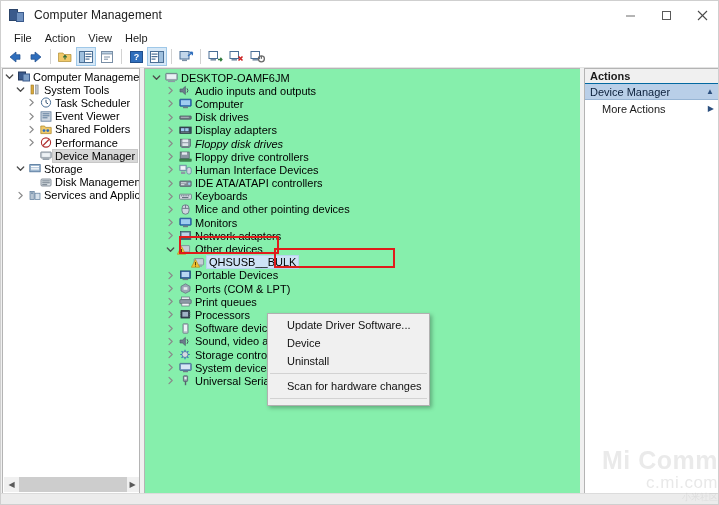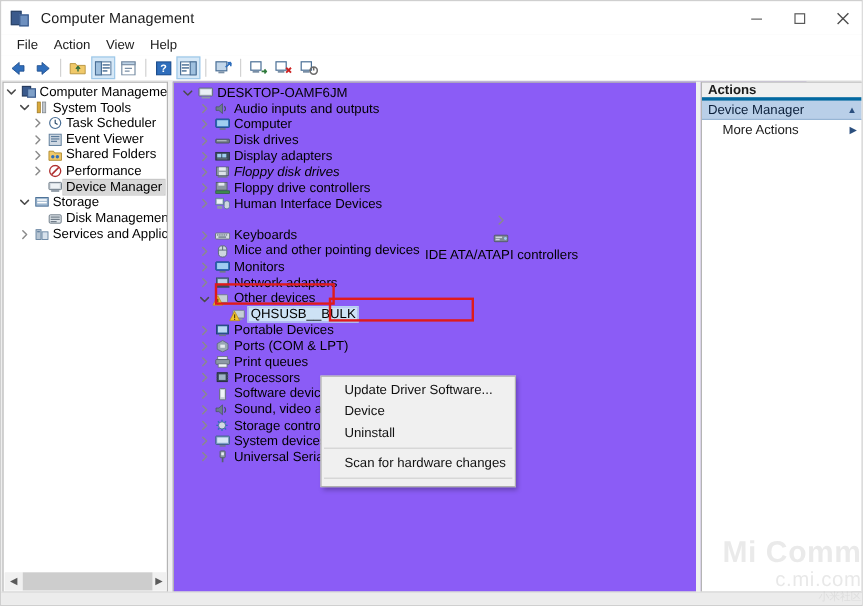--- a/index.html
+++ b/index.html
@@ -152,21 +152,21 @@
   .splitter {
     position: absolute; top: 0;
     width: 4px; height: 426px;
     background: #f0f0f0;
   }
 
   
   .pane-center {
     position: absolute; left: 143px; top: 0;
     width: 528px; height: 426px;
-    background: #8b5cf6;
+    background: #86efac;
     border: 1px solid #b4b4b4;
     overflow: hidden;
   }
   .devtree { padding-top: 2px; position: relative; }
   .dnode {
     position: relative; height: 13.2px;
     display: flex; align-items: center;
     font-size: 11px; color: #000;
     white-space: nowrap;
   }
@@ -189,21 +189,21 @@
   
   .pane-right {
     position: absolute; left: 583px; top: 0;
     width: 135px; height: 426px;
     background: #ffffff;
     border: 1px solid #b4b4b4;
   }
   .act-header {
     height: 15px;
     background: #f0f0f0;
-    border-bottom: 3px solid #0369a1;
+    border-bottom: 1px solid #0369a1;
     display: flex; align-items: center;
     padding-left: 5px;
     font-size: 11px; font-weight: bold; color: #1b1b1b;
   }
   .act-group {
     height: 16px;
     background: #b9cfe8;
     border-bottom: 1px solid #97b5d4;
     display: flex; align-items: center;
     padding: 0 4px 0 5px;
@@ -679,21 +679,21 @@
             <span class="ticon" style="position: relative;">
               <svg class="ic" width="13" height="11" viewBox="0 0 13 11">
                 <rect x="0.8" y="1.2" width="6.4" height="5.4" fill="#b6c4d2" stroke="#5c7b9a" stroke-width=".7"></rect>
                 <rect x="1.8" y="2.2" width="4.4" height="3.4" fill="#eef3f7"></rect>
                 <rect x="7.8" y="3.4" width="4.4" height="6.6" rx="1.8" fill="#cdd6df" stroke="#5c7b9a" stroke-width=".7"></rect>
                 <rect x="2" y="7.6" width="4.2" height="2.4" fill="#8d99a5"></rect>
               </svg>
             </span>
             <span class="tlabel">Human Interface Devices</span>
           </div>
-          <div class="dnode" style="padding-left: 18px; flex-direction: column;">
+          <div class="dnode" style="padding-left: 18px;">
             <span class="twist">
               <svg class="ic" width="9" height="9" viewBox="0 0 9 9">
                 <path d="M3 1.3 L6.2 4.5 L3 7.7" fill="none" stroke="#8a8a8a" stroke-width="1.2" stroke-linecap="round" stroke-linejoin="round"></path>
               </svg>
             </span>
             <span class="ticon" style="position: relative;">
               <svg class="ic" width="13" height="11" viewBox="0 0 13 11">
                 <rect x="0.8" y="3" width="11.4" height="5.4" rx="0.7" fill="#7f8a95" stroke="#4c5661" stroke-width=".7"></rect>
                 <rect x="2" y="4.2" width="5.4" height="1.2" fill="#cfd6dd"></rect>
                 <rect x="2" y="6" width="3.4" height="1.2" fill="#cfd6dd"></rect>

